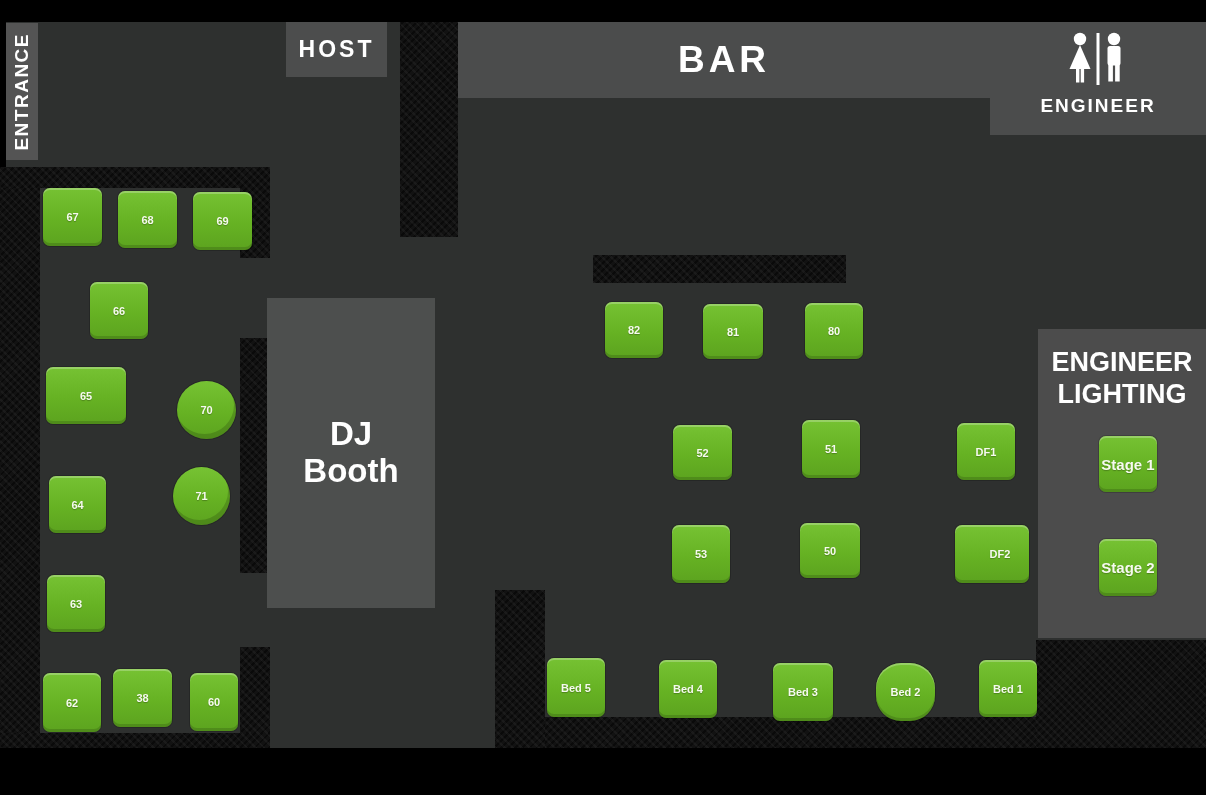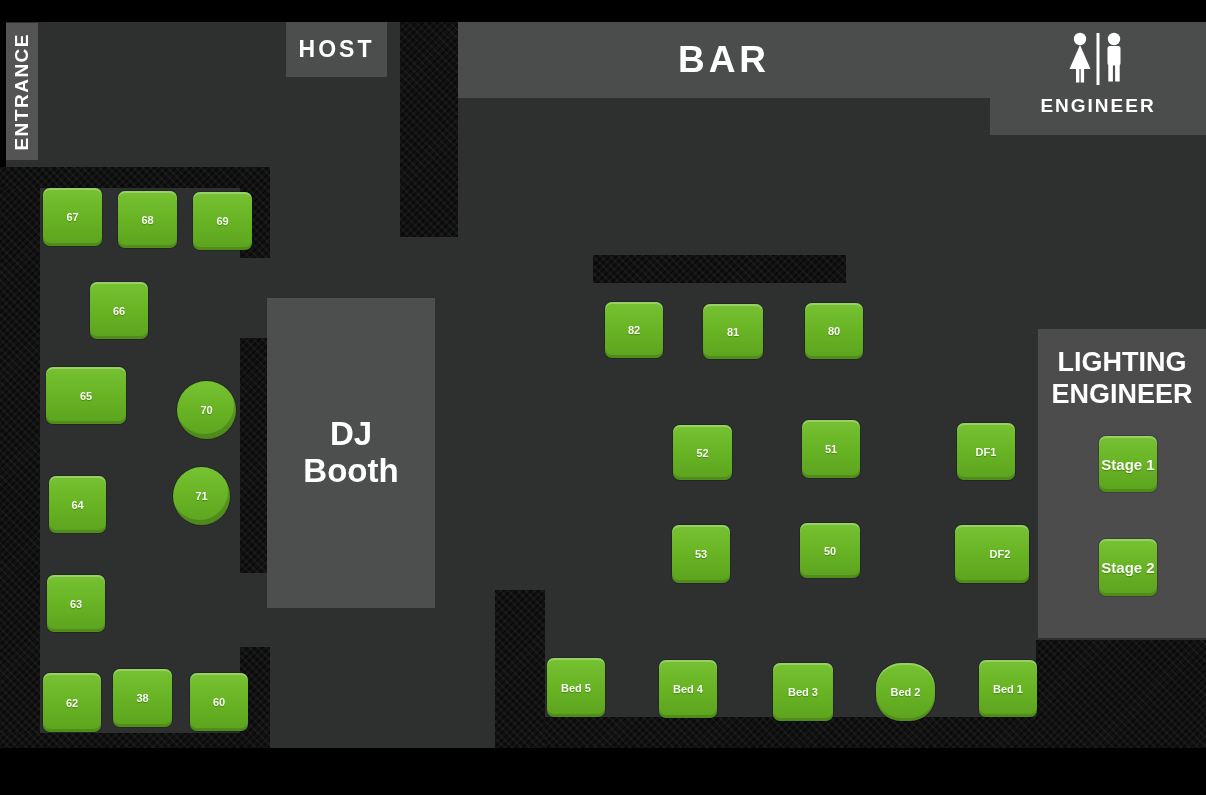--- a/index.html
+++ b/index.html
@@ -86,22 +86,22 @@
     <div class="bathroom-label">ENGINEER</div>
   </div>
 
   <div class="panel dj-booth">
     <span>DJ</span>
     <span>Booth</span>
   </div>
 
   <div class="lighting">
     <div class="lighting-title">
+      <div>ENGINEER</div>
       <div>LIGHTING</div>
-      <div>ENGINEER</div>
     </div>
   </div>
 
   <div id="table-layer">
       <div class="tbl" style="left: 43px; top: 188px; width: 59px; height: 58px;">
         <span>67</span>
       </div>
       <div class="tbl" style="left: 118px; top: 191px; width: 59px; height: 57px;">
         <span>68</span>
       </div>
@@ -119,21 +119,21 @@
       </div>
       <div class="tbl" style="left: 47px; top: 575px; width: 58px; height: 57px;">
         <span>63</span>
       </div>
       <div class="tbl" style="left: 43px; top: 673px; width: 58px; height: 59px;">
         <span>62</span>
       </div>
       <div class="tbl" style="left: 113px; top: 669px; width: 59px; height: 58px;">
         <span>38</span>
       </div>
-      <div class="tbl" style="left: 190px; top: 673px; width: 58px; height: 58px;">
+      <div class="tbl" style="left: 190px; top: 673px; width: 48px; height: 58px;">
         <span>60</span>
       </div>
       <div class="tbl round" style="left: 177px; top: 381px; width: 59px; height: 58px;">
         <span>70</span>
       </div>
       <div class="tbl round" style="left: 173px; top: 467px; width: 57px; height: 58px;">
         <span>71</span>
       </div>
       <div class="tbl" style="left: 605px; top: 302px; width: 58px; height: 56px;">
         <span>82</span>

